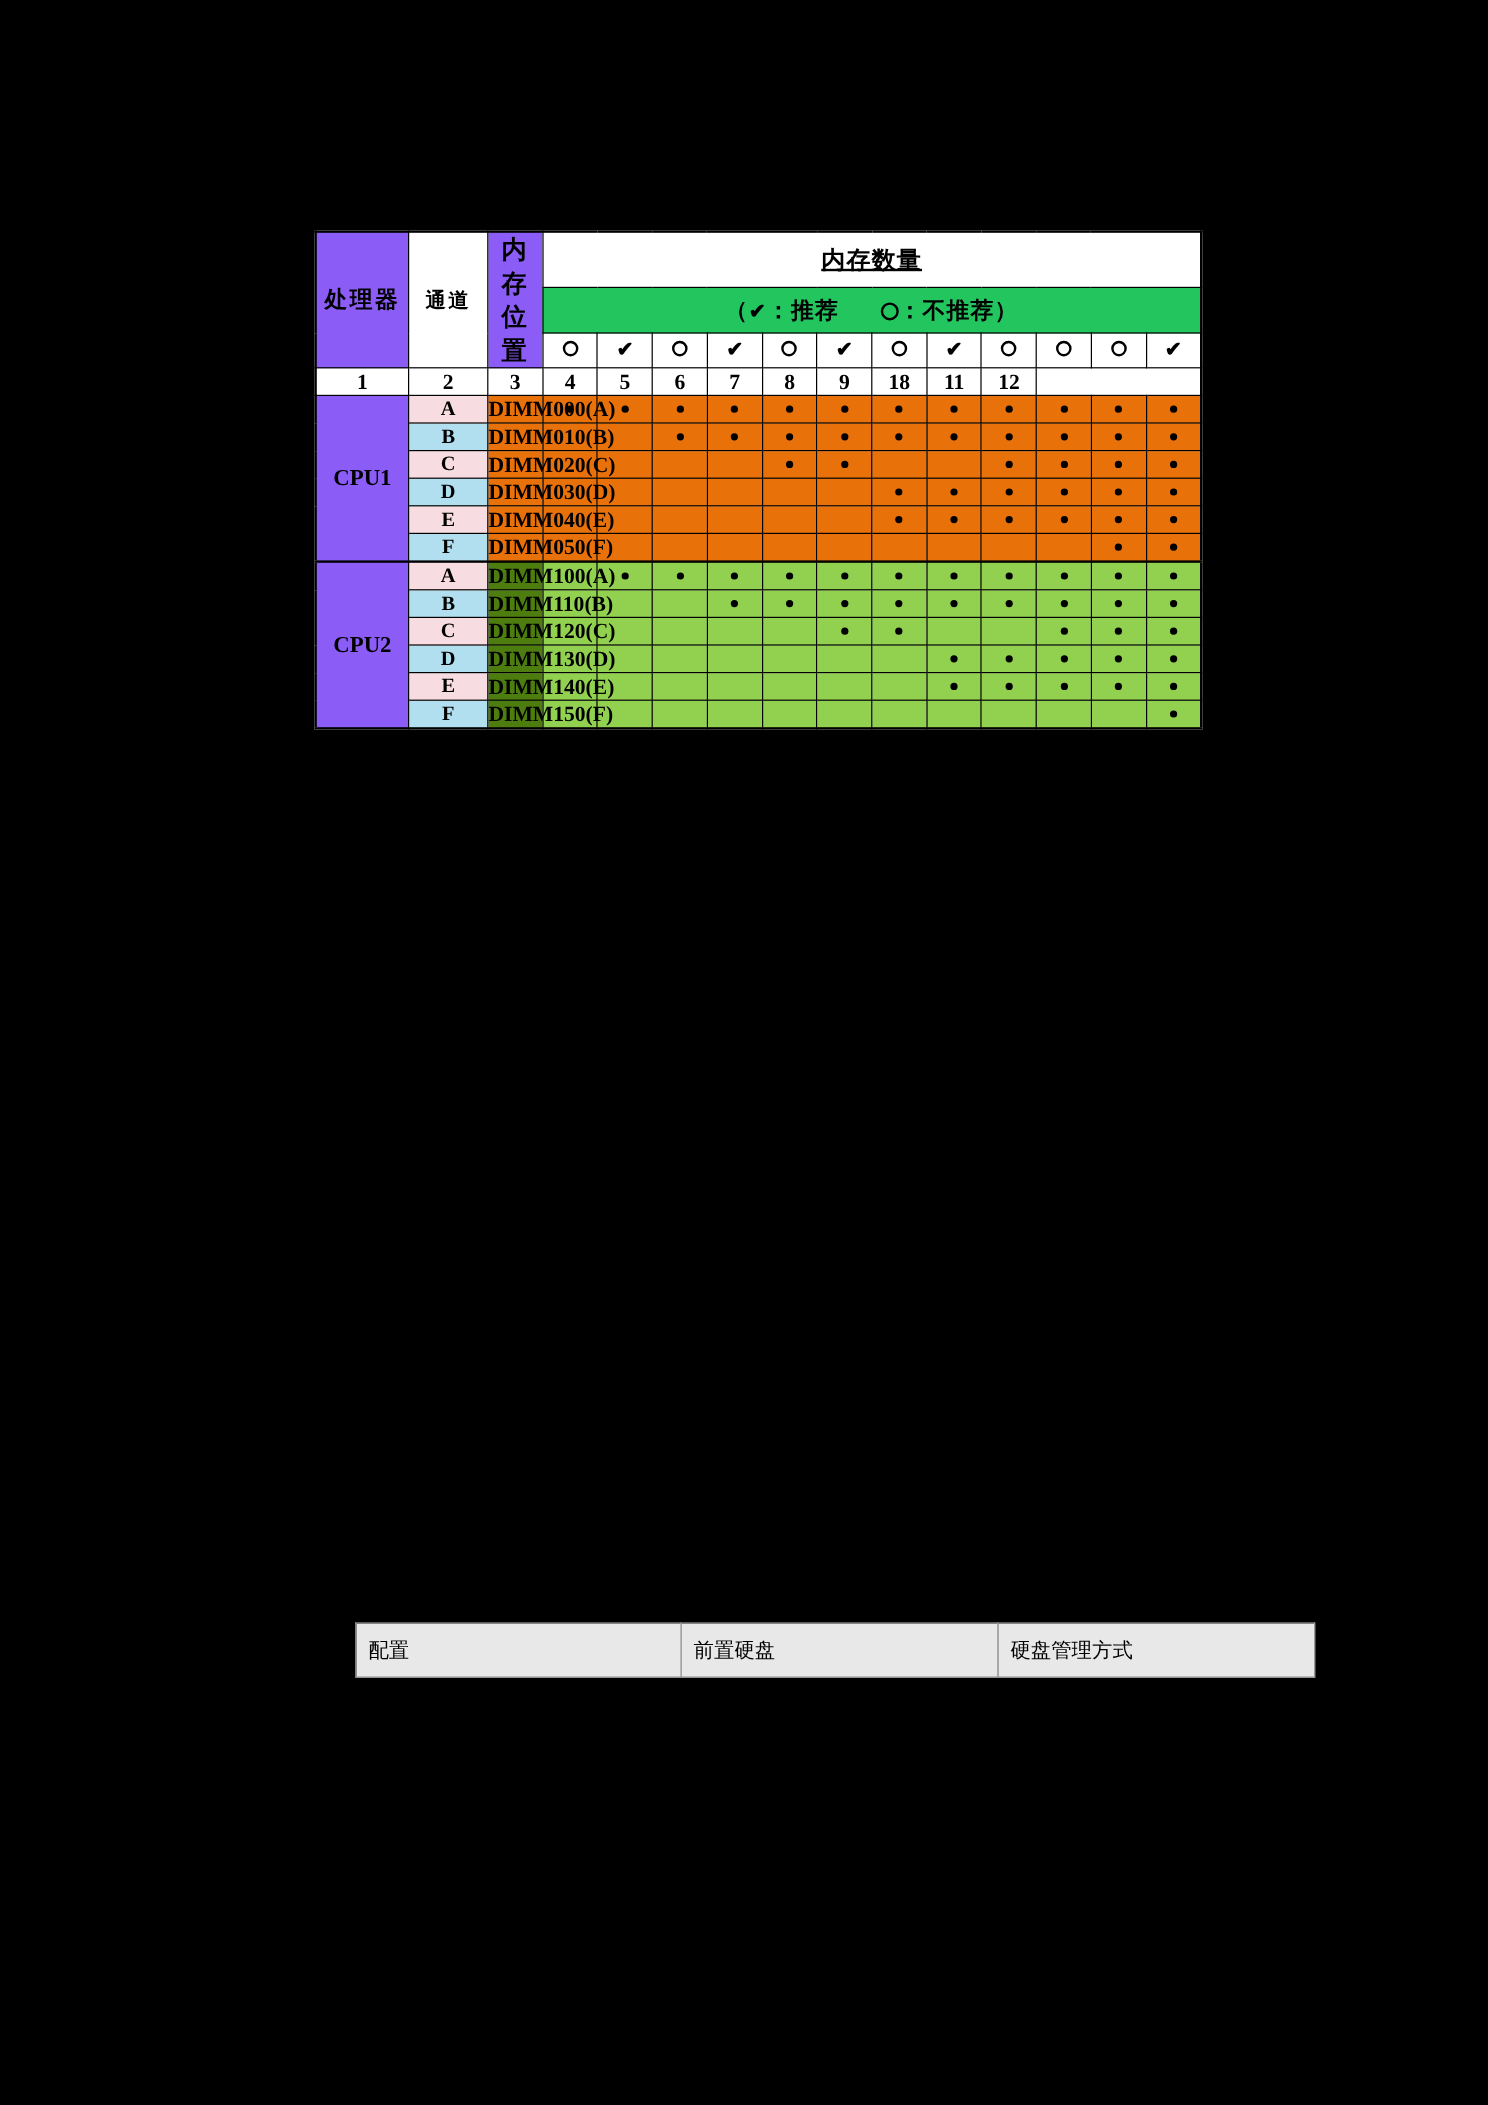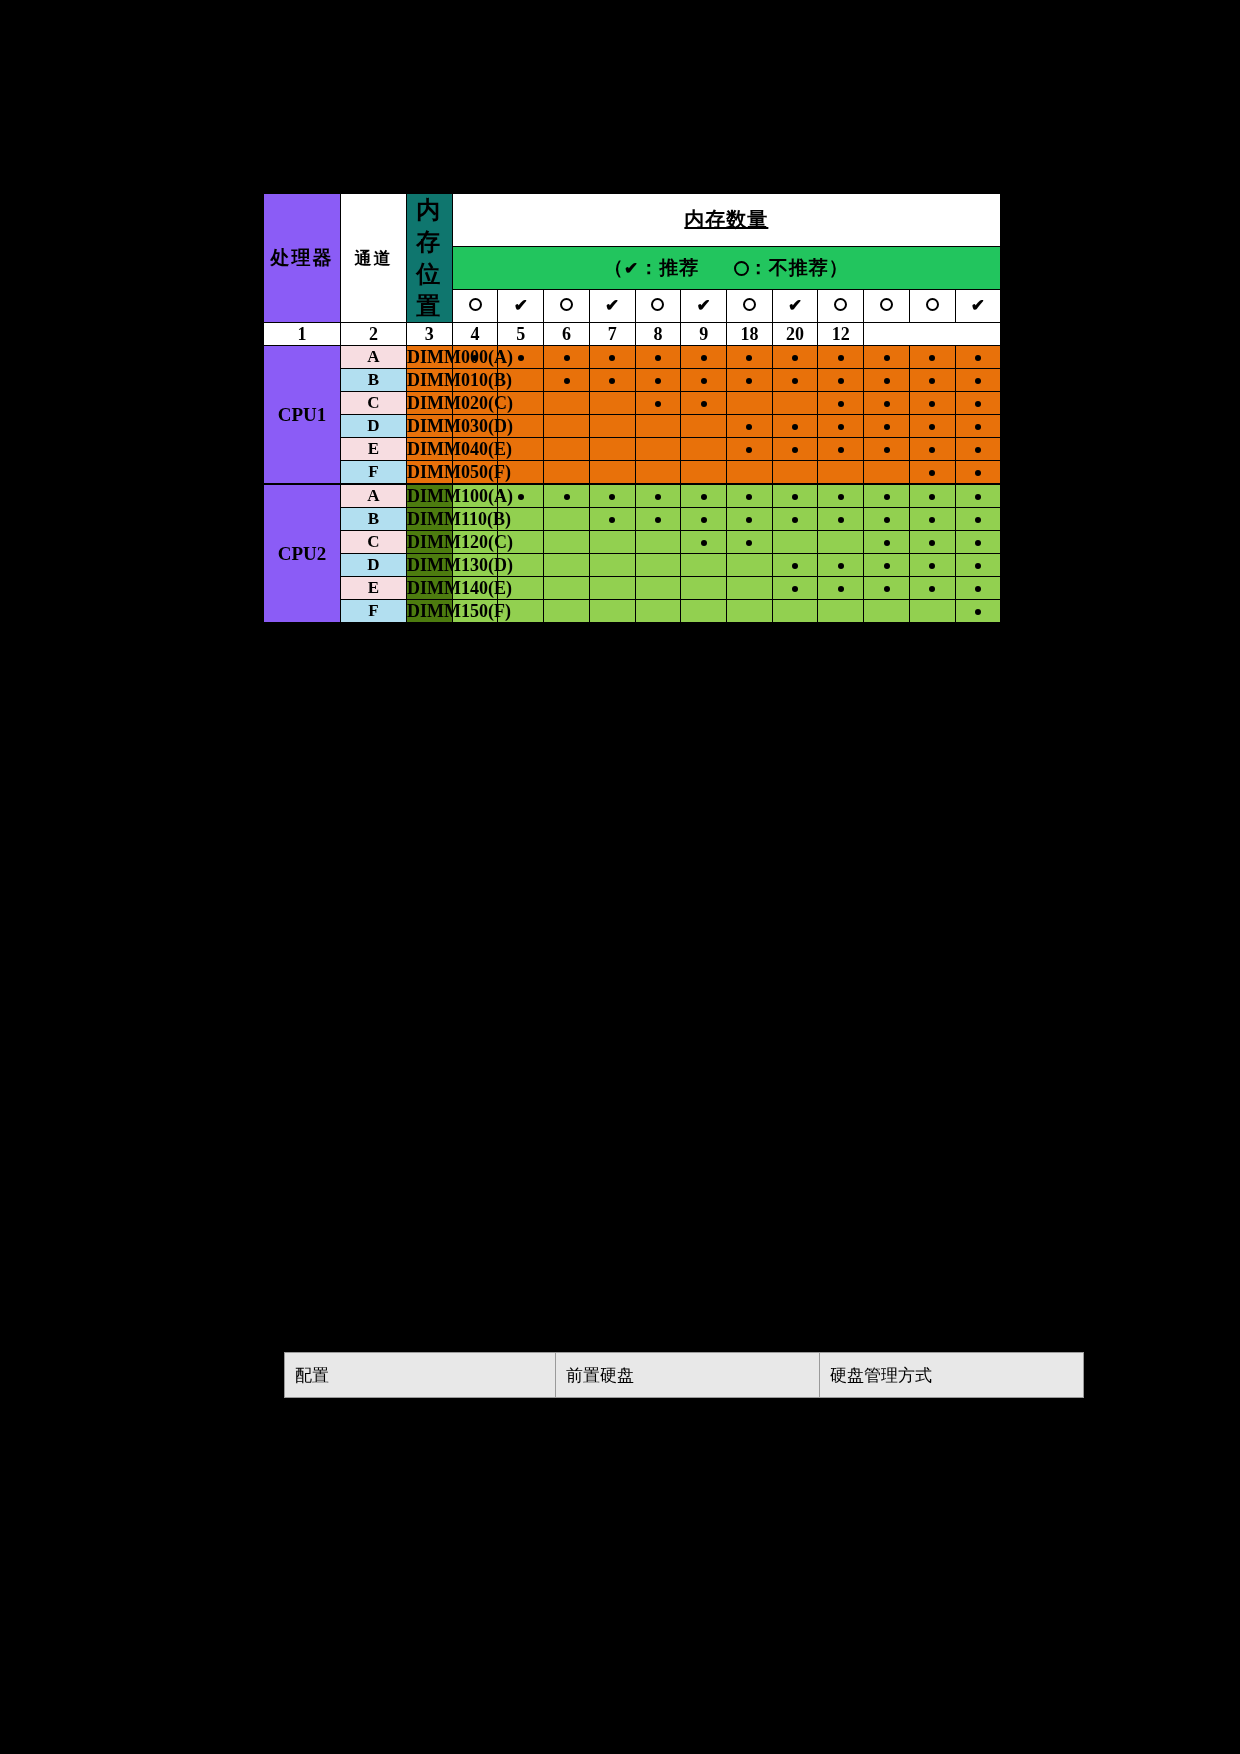--- a/index.html
+++ b/index.html
@@ -32,23 +32,23 @@
   table.mem td, table.mem th {
     border: 1px solid #000000;
     text-align: center;
     vertical-align: middle;
     padding: 0;
     font-weight: bold;
     color: #000000;
     font-family: "Liberation Serif", "DejaVu Serif", serif;
   }
   .hdr-main {
-    font-size: 24px;
+    font-size: 21px;
     letter-spacing: 2px;
-    background: #0f766e;
+    background: #8b5cf6;
     height: 104px;
   }
   .hdr-qty-title {
     font-size: 20px;
     height: 36px;
     background: #ffffff;
     letter-spacing: 1px;
     text-decoration: underline;
   }
   .hdr-qty-legend {
@@ -108,21 +108,21 @@
     border-radius: 50%;
     background: #000000;
     vertical-align: middle;
   }
   .qty-col { width: 37px; }
   .rowline-thick { border-bottom: 2px solid #000 !important; }
 
   
   #cfg-table-wrap {
     position: absolute;
-    left: 262px;
+    left: 274px;
     top: 1352px;
     width: 742px;
     padding-left: 22px;
   }
   table.cfg {
     border-collapse: collapse;
     table-layout: fixed;
     width: 742px;
     font-family: "Liberation Sans", "DejaVu Sans", sans-serif;
   }
@@ -172,21 +172,21 @@
           <th class="hdr-num qty-col">1</th>
           <th class="hdr-num qty-col">2</th>
           <th class="hdr-num qty-col">3</th>
           <th class="hdr-num qty-col">4</th>
           <th class="hdr-num qty-col">5</th>
           <th class="hdr-num qty-col">6</th>
           <th class="hdr-num qty-col">7</th>
           <th class="hdr-num qty-col">8</th>
           <th class="hdr-num qty-col">9</th>
           <th class="hdr-num qty-col">18</th>
-          <th class="hdr-num qty-col">20</th>
+          <th class="hdr-num qty-col">11</th>
           <th class="hdr-num qty-col">12</th>
         </tr>
     </thead>
     <tbody id="mem-body">
         <tr>
           <td class="cpu-cell" rowspan="6">CPU1</td>
           <td class="ch-pink">A</td>
           <td class="loc-orange">DIMM000(A)</td>
           <td class="cell-orange qty-col dot"></td>
           <td class="cell-orange qty-col dot"></td>

